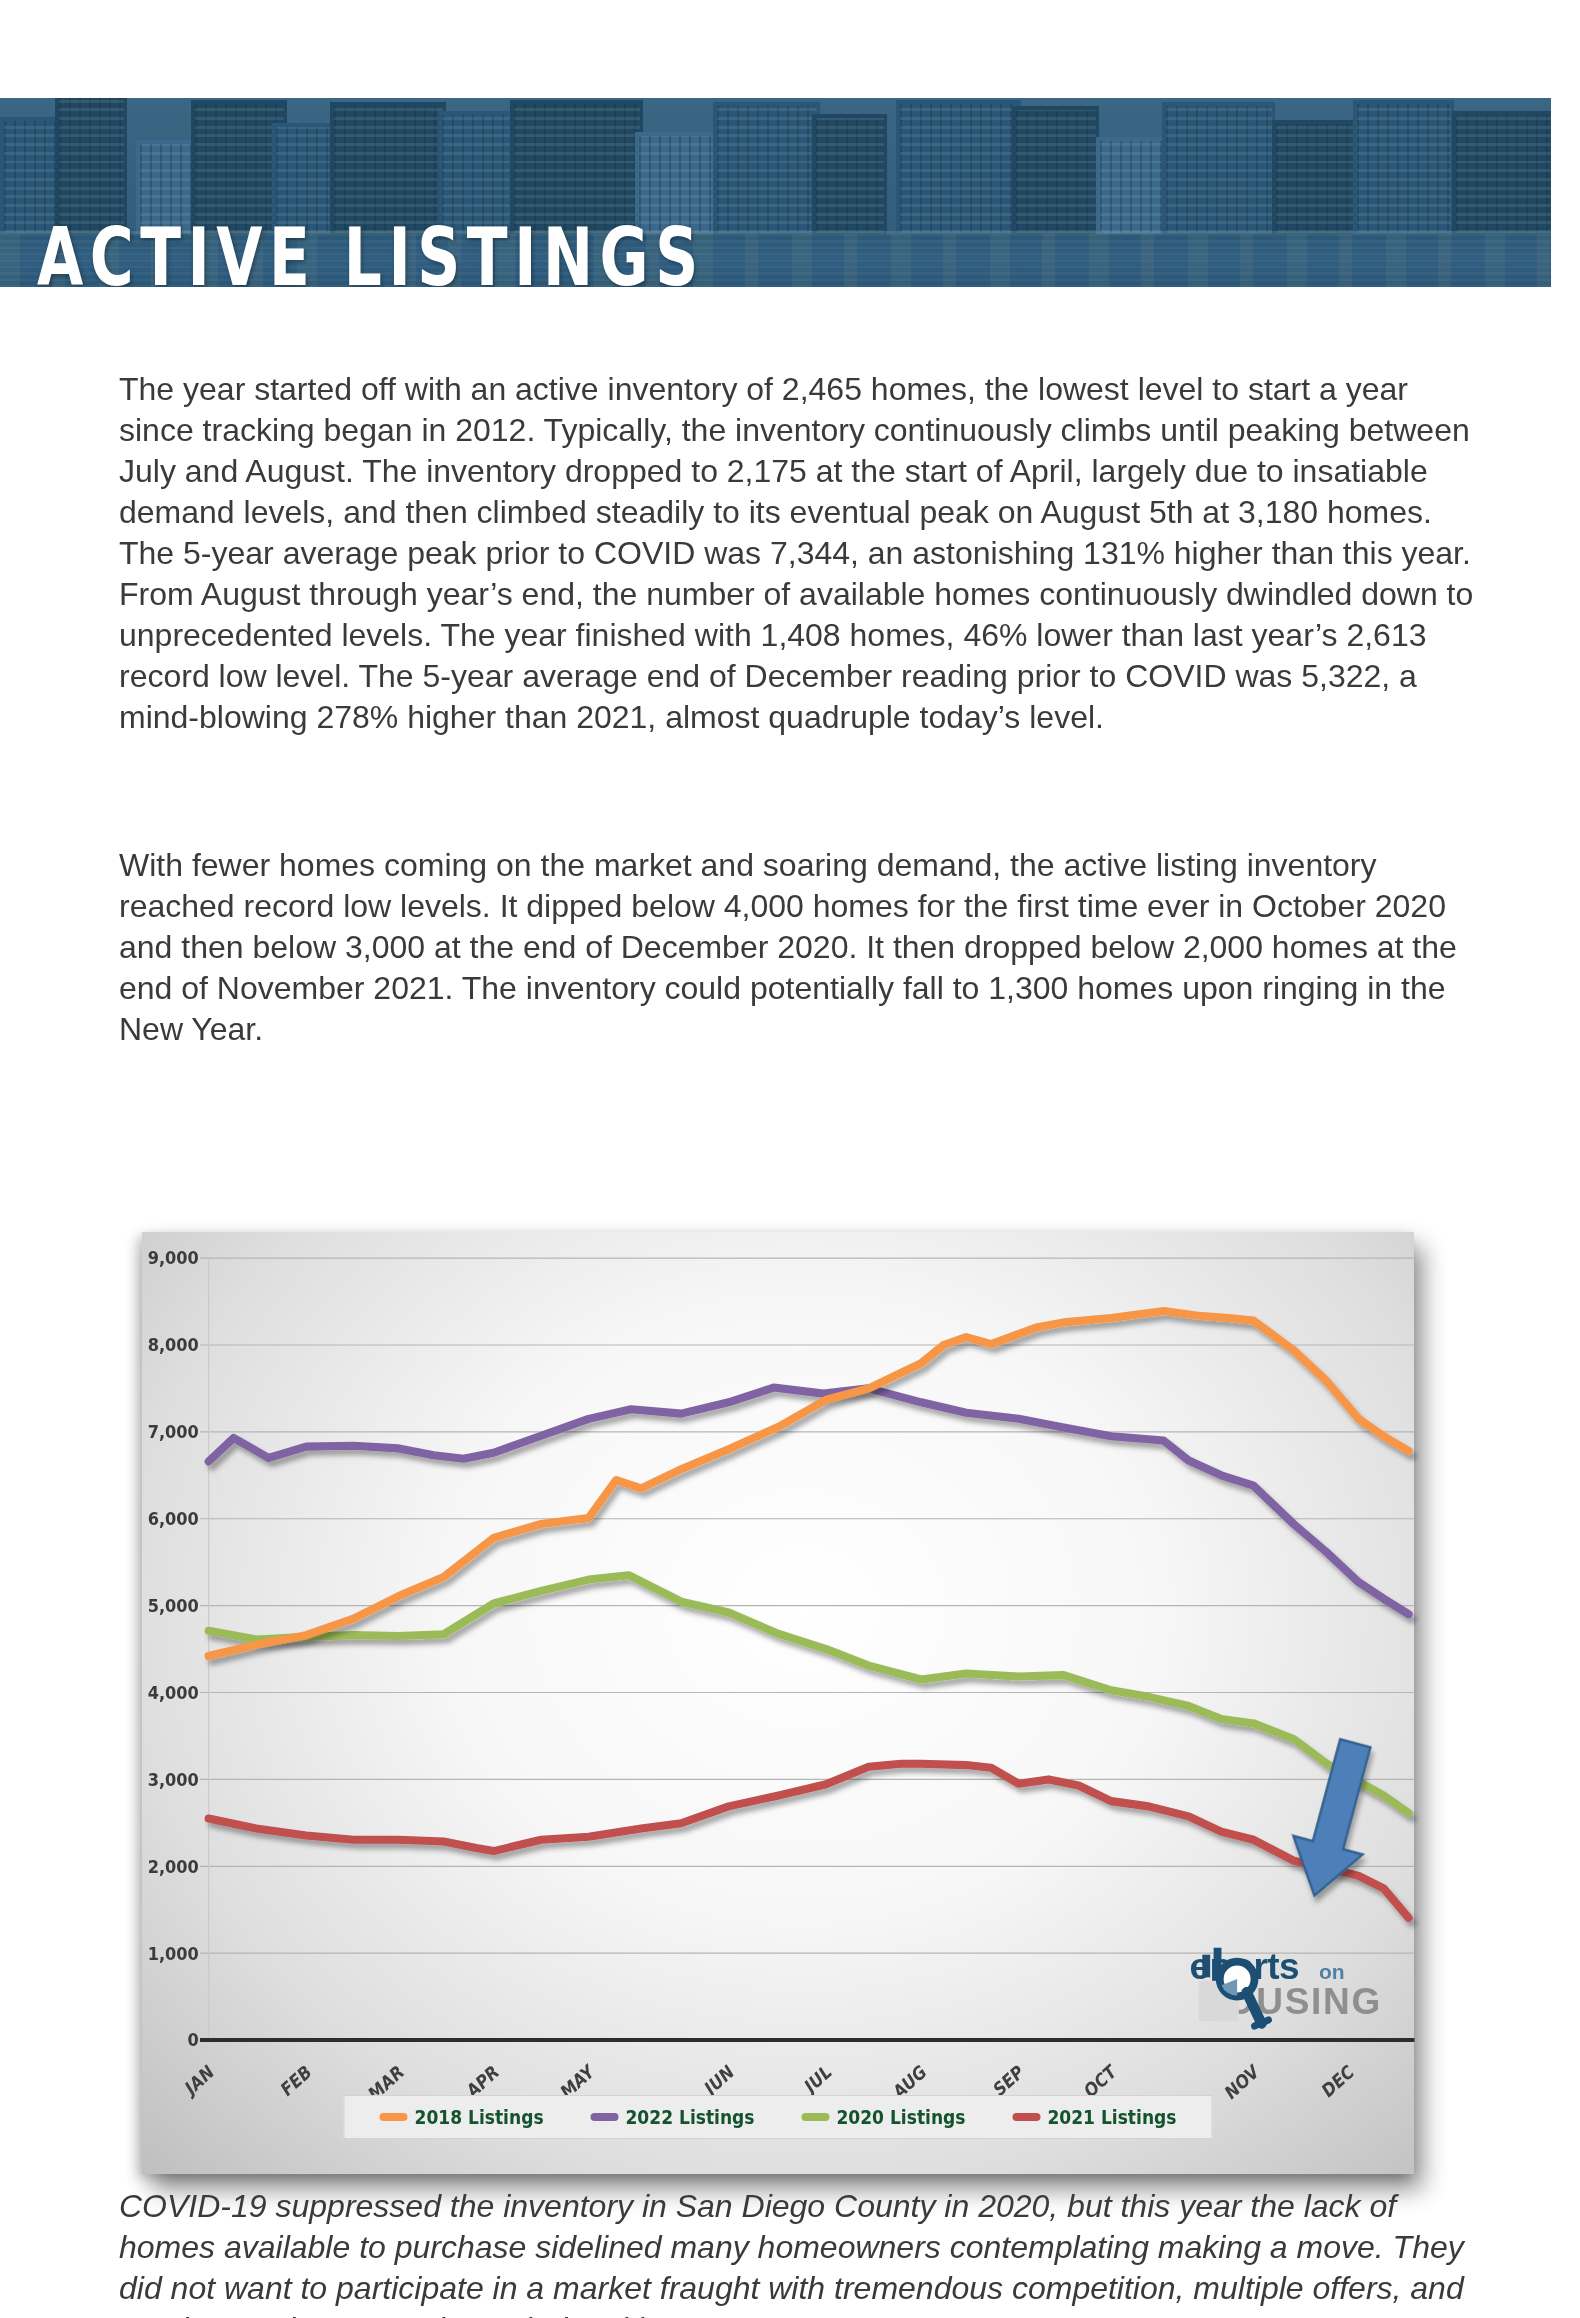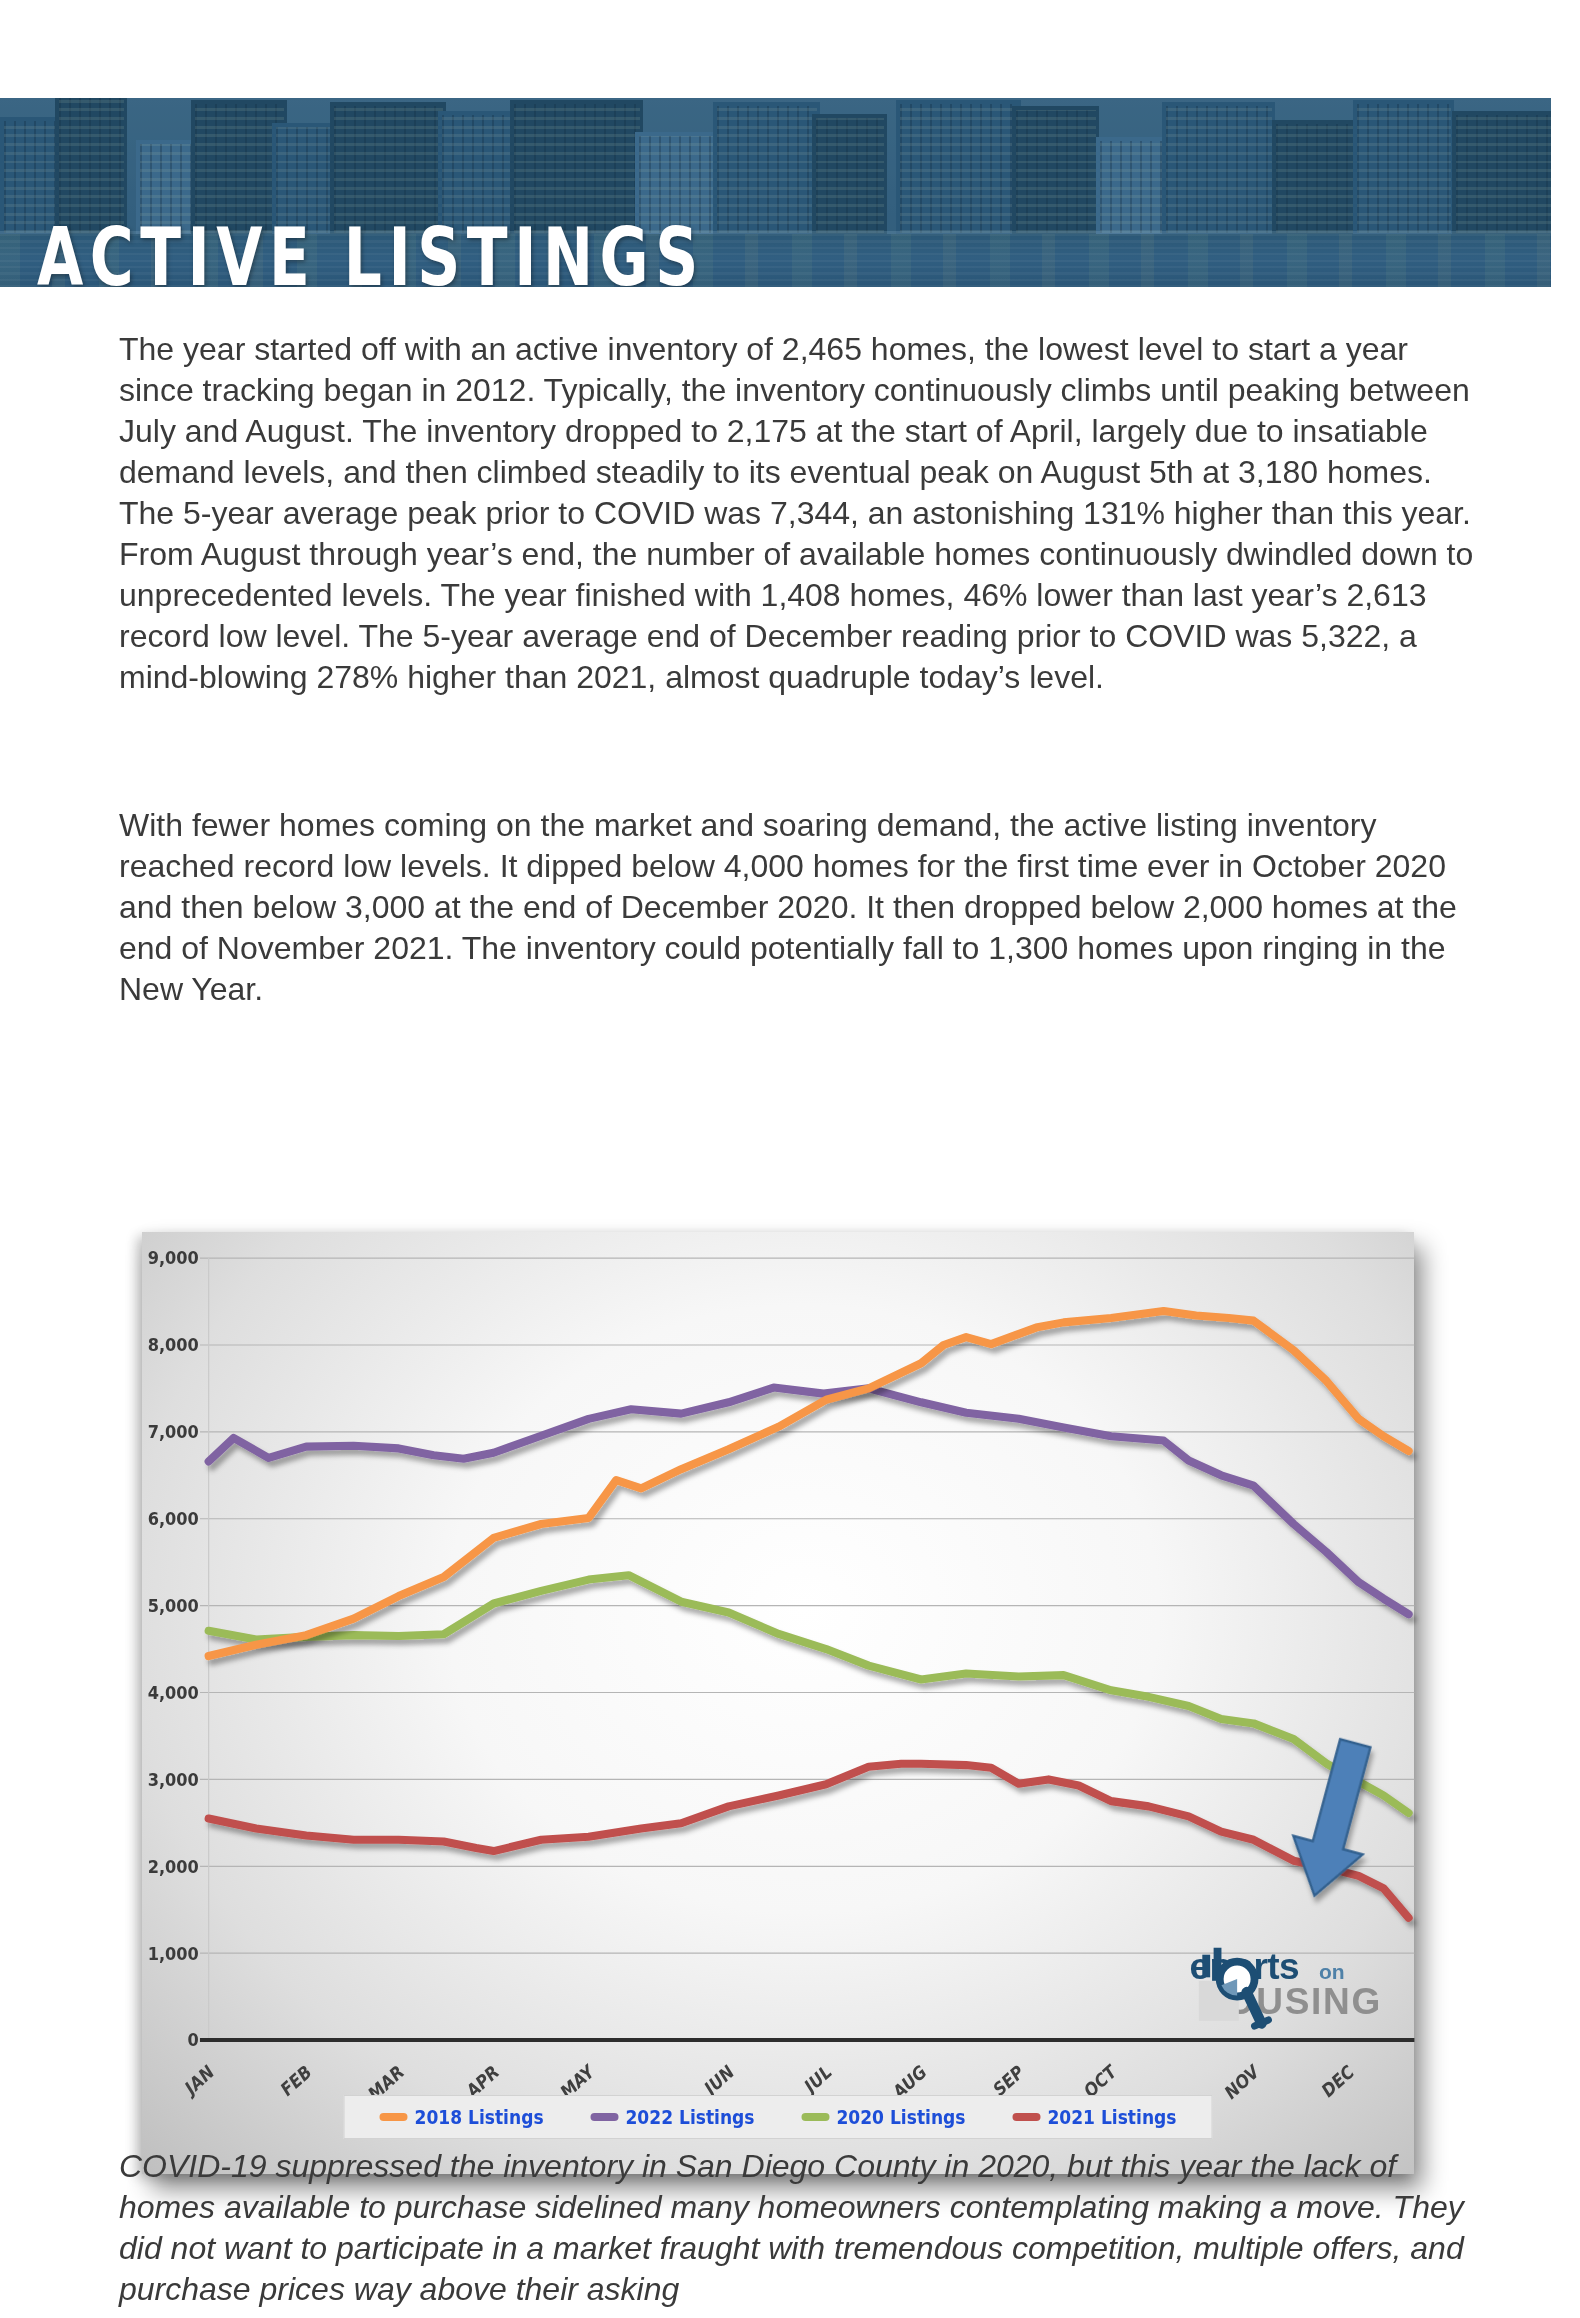--- a/index.html
+++ b/index.html
@@ -53,21 +53,21 @@
   .banner-overlay { position:absolute; inset:0; background:rgba(40,86,116,0.38); }
   .banner-text { position:absolute; left:37px; top:0; width:100%; height:100%; z-index:3; }
   .banner-title {
     position:absolute; left:0; top:119px; color:#ffffff; font-weight:bold;
     font-size:81px; line-height:1; letter-spacing:8px; white-space:nowrap;
     transform:scaleX(0.82); transform-origin:left top;
     text-shadow:1.7px 2.3px 4.6px rgba(0,0,0,0.35);
   }
 
   
-  .para { position:absolute; left:119px; width:1356px; font-size:32px; line-height:41px; color:#3a3a3a; }
+  .para { position:absolute; left:119px; width:1356px; font-size:32px; line-height:41px; color:#3a3a3a;margin-top:40px; }
   .p1 { top:329px; } .p2 { top:805px; } .p3 { top:2146px;font-style:italic; }
 
   
   .chart-title {
     position:absolute; left:0; top:1045px; width:1581px; text-align:center;
     color:#1d4a68; font-weight:600; font-size:32px; line-height:56px; letter-spacing:6.4px;
     text-shadow:1.7px 2.3px 1.2px rgba(156,178,198,0.75);
   }
 
   
@@ -78,21 +78,21 @@
   }
   .chart-frame svg { position:absolute; left:0; top:0; }
 
   .legend {
     position:absolute; left:50%; transform:translateX(-50%); top:863px;
     width:869px; height:44px; background:#ededed; border:1.2px solid #d2d2d2;
     display:flex; align-items:center; justify-content:space-between; padding:0 35px;
   }
   .legend-item { display:flex; align-items:center; gap:7px; }
   .legend-swatch { width:28px; height:8px; border-radius:4px; }
-  .legend-label { font-weight:bold; font-size:19px; color:#1d4ed8; }
+  .legend-label { font-weight:bold; font-size:19px; color:#14532d; }
 
   .logo { position:absolute; right:32px; top:714px; display:flex; align-items:flex-start; }
   .logo-texts { display:flex; flex-direction:column; margin-left:-8px; }
   .logo-row1 { display:flex; align-items:baseline; }
   .logo-reports { font-weight:bold; font-size:37px; color:#1d4e74; letter-spacing:-0.6px; }
   .logo-on { font-weight:600; font-size:21px; color:#4f81a8; margin-left:20px; }
   .logo-housing { font-weight:bold; font-size:37px; color:#8f8f8f; letter-spacing:1.7px; margin-top:-7px; margin-left:8px; }
 </style>
 </head>
 <body>

